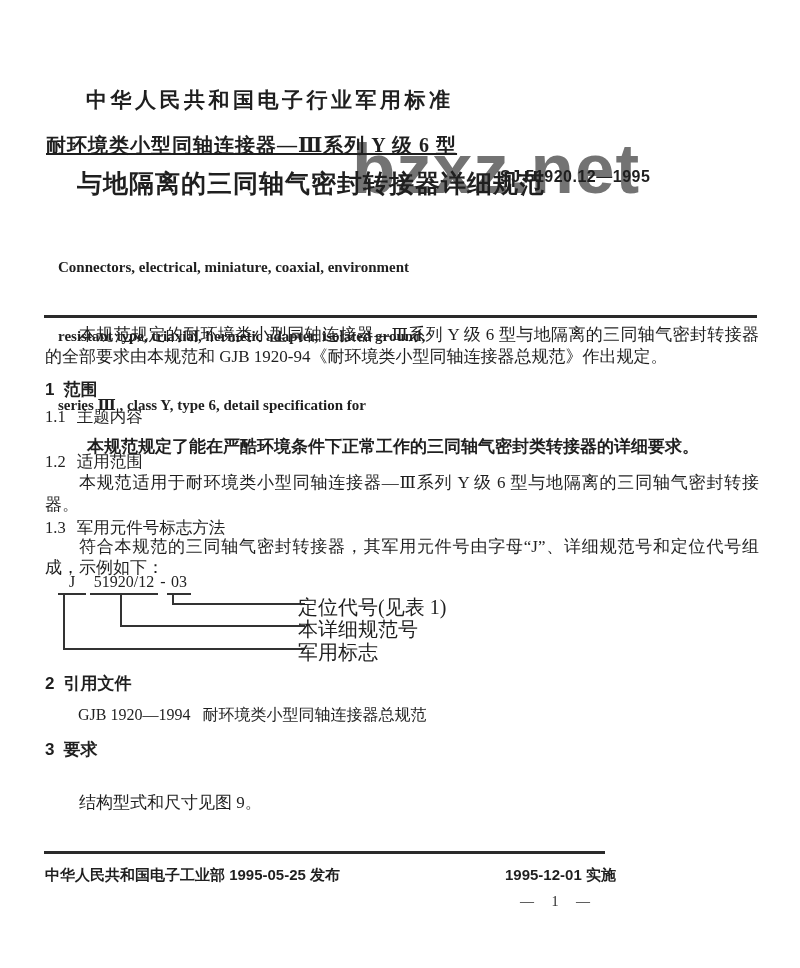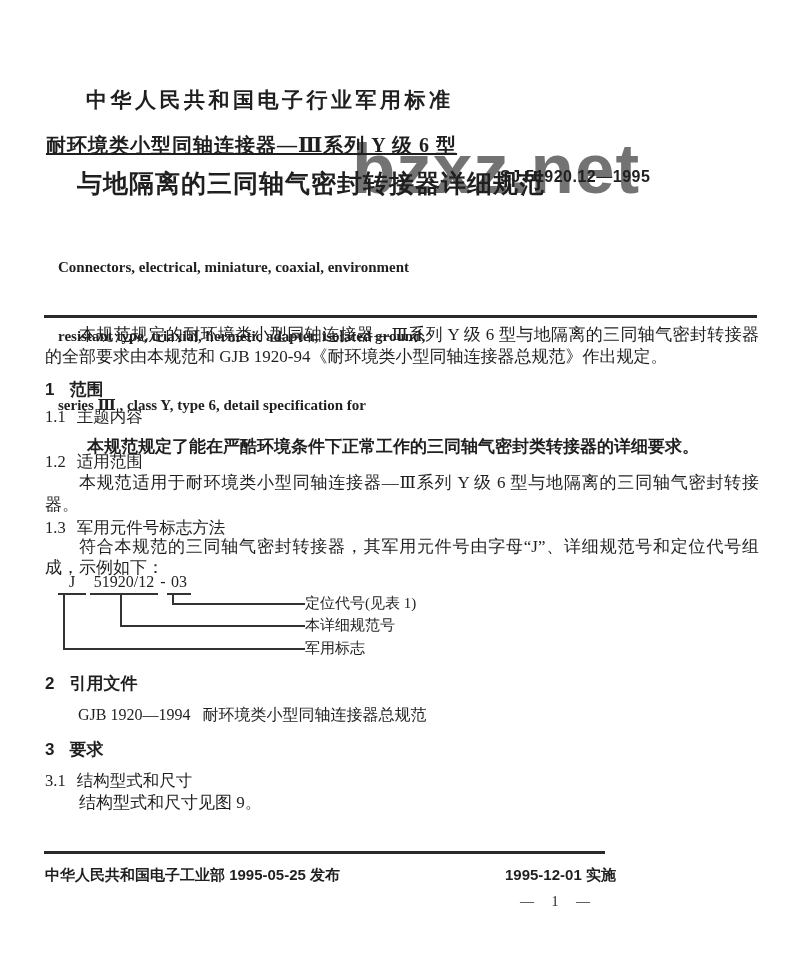--- a/index.html
+++ b/index.html
@@ -23,27 +23,27 @@
   .english { left:58px; top:210px; width:402px; text-align:left; font-size:15px;
              font-weight:bold; line-height:23px; }
   .rule { position:absolute; background:#2a2a2a; }
   .rule-top { left:44px; top:315px; width:713px; height:3px; }
   .rule-bottom { left:44px; top:851px; width:561px; height:3px; }
   .b { position:absolute; left:45px; width:714px; font-size:17px; line-height:22px;
        text-align:justify; white-space:pre-wrap; }
   .indent { text-indent:2em; }
   .h { position:absolute; left:45px; font-size:17px; font-weight:bold;
        font-family:"Liberation Sans","DejaVu Sans",sans-serif; }
-  .h .ht { margin-left:15px; }
+  .h .ht { margin-left:9px; }
   .sh { position:absolute; left:45px; font-size:16.5px; font-weight:normal; }
   .sh .ht { margin-left:11px; }
   .code { position:absolute; top:573px; height:20px; font-size:16px; text-align:center; }
   .u { border-bottom:2px solid #333; }
   .cl { position:absolute; background:#333; }
-  .lab { position:absolute; left:305px; font-size:15px; }
+  .lab { position:absolute; left:298px; font-size:20px; }
   .ref { left:78px; top:705px; font-size:16px; }
   .foot { top:866px; font-size:15px; font-weight:bold;
           font-family:"Liberation Sans","DejaVu Sans",sans-serif; }
   .pagenum { left:520px; top:894px; font-size:14px; letter-spacing:7px; }
 </style>
 </head>
 <body>
 
 <div class="page">
 
@@ -102,23 +102,20 @@
 
   <div class="h" style="top:672px;">
     <span>2</span><span class="ht">引用文件</span>
   </div>
   <div class="abs ref">GJB 1920—1994   耐环境类小型同轴连接器总规范</div>
 
   <div class="h" style="top:738px;">
     <span>3</span><span class="ht">要求</span>
   </div>
 
-  <div class="sh" style="top:770px;">
-    <span>3.1</span><span class="ht">结构型式和尺寸</span>
-  </div>
   <p class="b indent" style="top:792px; margin:0;">结构型式和尺寸见图 9。</p>
 
   <div class="rule rule-bottom"></div>
   <div class="abs foot" style="left:45px;">中华人民共和国电子工业部 1995-05-25 发布</div>
   <div class="abs foot" style="left:505px;">1995-12-01 实施</div>
   <div class="abs pagenum">— 1 —</div>
 
 </div>
 
 </body></html>

